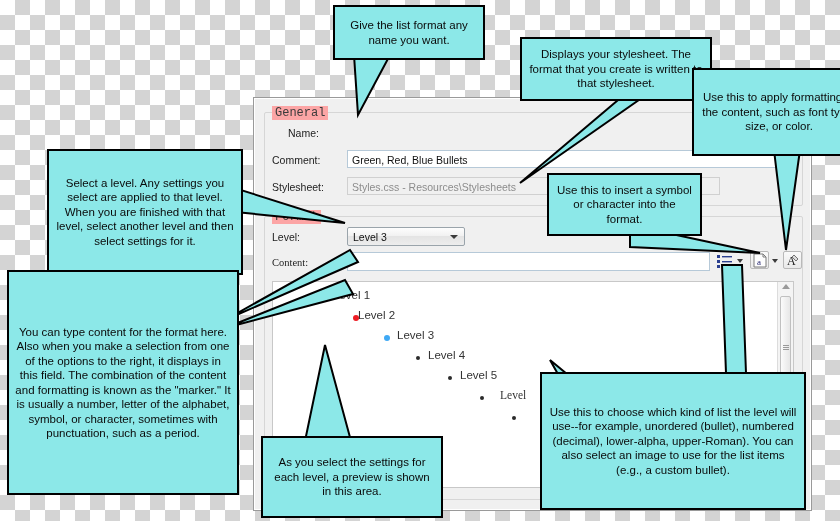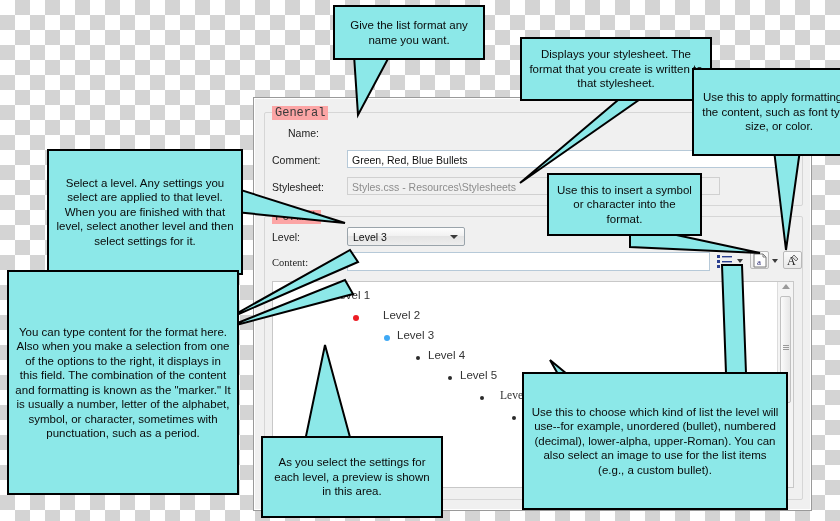--- a/index.html
+++ b/index.html
@@ -157,21 +157,21 @@
       <path d="M9 2 L13 6 L11 8 L7 4 Z" fill="#dddddd" stroke="#555" stroke-width="0.8"></path>
     </svg>
   </div>
 
   <div id="preview" style="left:18px;top:183px;width:522px;height:207px;">
 
     <div class="pv-bullet" style="left:48px;top:13px;width:6px;height:6px;background:#22b14c;"></div>
     <span class="pv-item" style="left:60px;top:7px;">Level 1</span>
 
     <div class="pv-bullet" style="left:80px;top:33px;width:6px;height:6px;background:#ed1c24;"></div>
-    <span class="pv-item" style="left:110px;top:27px;">Level 2</span>
+    <span class="pv-item" style="left:85px;top:27px;">Level 2</span>
 
     <div class="pv-bullet" style="left:111px;top:53px;width:6px;height:6px;background:#3fa9f5;"></div>
     <span class="pv-item" style="left:124px;top:47px;">Level 3</span>
 
     <div class="pv-bullet" style="left:143px;top:74px;width:4px;height:4px;background:#2b2b2b;"></div>
     <span class="pv-item" style="left:155px;top:67px;">Level 4</span>
 
     <div class="pv-bullet" style="left:175px;top:94px;width:4px;height:4px;background:#2b2b2b;"></div>
     <span class="pv-item" style="left:187px;top:87px;">Level 5</span>
 
@@ -261,13 +261,13 @@
 <div class="callout" style="left:692px;top:68px;width:174px;height:88px;">Use this to apply formatting to the content, such as font type, size, or color.</div>
 
 <div class="callout" style="left:47px;top:121px;width:196px;height:126px;margin-top:28px;">Select a level. Any settings you select are applied to that level. When you are finished with that level, select another level and then select settings for it.</div>
 
 <div class="callout" style="left:547px;top:173px;width:155px;height:63px;">Use this to insert a symbol or character into the format.</div>
 
 <div class="callout" style="left:7px;top:270px;width:232px;height:225px;">You can type content for the format here. Also when you make a selection from one of the options to the right, it displays in this field. The combination of the content and formatting is known as the "marker." It is usually a number, letter of the alphabet, symbol, or character, sometimes with punctuation, such as a period.</div>
 
 <div class="callout" style="left:261px;top:436px;width:182px;height:82px;">As you select the settings for each level, a preview is shown in this area.</div>
 
-<div class="callout" style="left:522px;top:372px;width:266px;height:138px;">Use this to choose which kind of list the level will use--for example, unordered (bullet), numbered (decimal), lower-alpha, upper-Roman). You can also select an image to use for the list items (e.g., a custom bullet).</div>
+<div class="callout" style="left:540px;top:372px;width:266px;height:138px;">Use this to choose which kind of list the level will use--for example, unordered (bullet), numbered (decimal), lower-alpha, upper-Roman). You can also select an image to use for the list items (e.g., a custom bullet).</div>
 
 </body></html>

